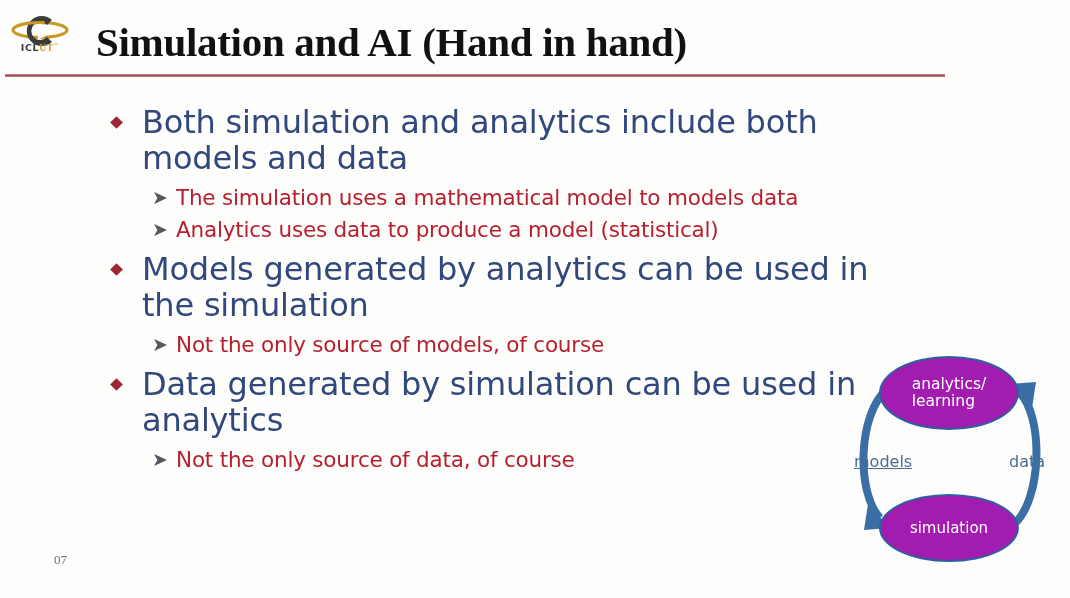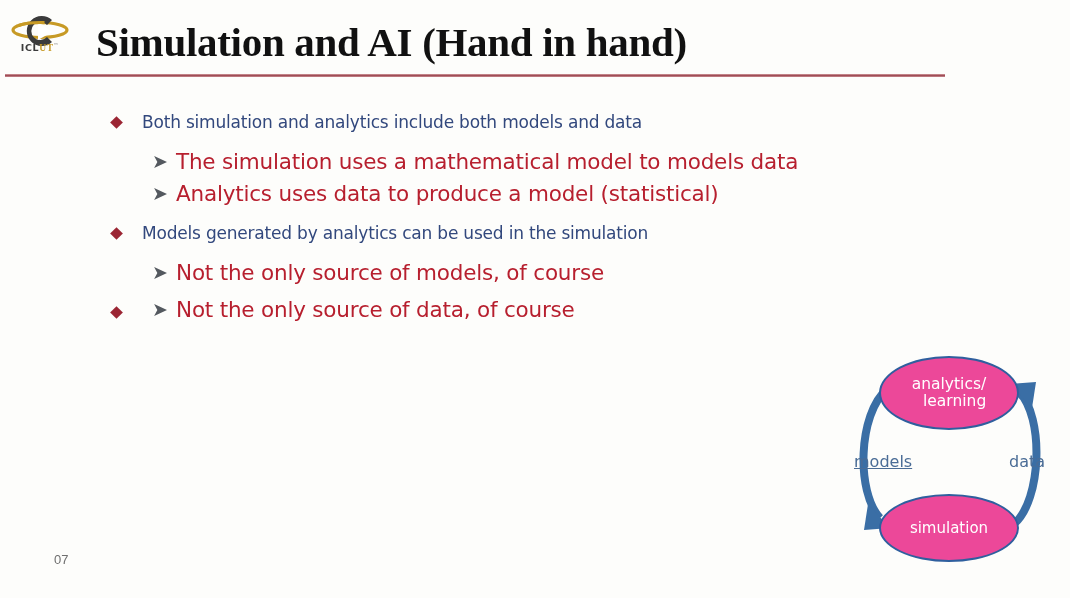--- a/index.html
+++ b/index.html
@@ -76,21 +76,21 @@
     position: absolute;
     left: 108px;
     top: 104px;
     width: 770px;
   }
   .lvl1 {
     position: relative;
     padding-left: 34px;
     margin-bottom: 2px;
     font-family: "DejaVu Sans", sans-serif;
-    font-size: 17px;
+    font-size: 32px;
     line-height: 36px;
     color: #32487d;
     letter-spacing: -0.2px;
   }
   .lvl1 .diamond {
     position: absolute;
     left: 4px;
     top: 14px;
     width: 9px;
     height: 9px;
@@ -120,29 +120,29 @@
   
   #diagram {
     position: absolute;
     left: 852px;
     top: 352px;
     width: 210px;
     height: 212px;
   }
   .ellipse {
     position: absolute;
-    background: #ec4899;
+    background: #a21caf;
     border: 2px solid #2f5f9e;
     border-radius: 50%;
     color: #ffffff;
     font-family: "DejaVu Sans", sans-serif;
     display: flex;
     align-items: center;
     justify-content: center;
-    text-align: right;
+    text-align: left;
     line-height: 1.12;
   }
   #ellipse-top {
     left: 27px;
     top: 4px;
     width: 136px;
     height: 70px;
     font-size: 15.5px;
   }
   #ellipse-bottom {
@@ -167,21 +167,21 @@
     white-space: nowrap;
   }
   #label-models { left: 2px; top: 100px; text-decoration: underline; }
   #label-data   { left: 142px; top: 100px; margin-left: 15px; }
 
   
   #page-mark {
     position: absolute;
     left: 54px;
     top: 552px;
-    font-family: Liberation Sans, sans-serif;
+    font-family: Liberation Serif, serif;
     font-size: 13px;
     color: #6f6f6f;
   }
   #slide-number {
     position: absolute;
     left: 1047px;
     top: 570px;
     font-family: Liberation Mono, monospace;
     font-size: 14px;
     color: #444444;
@@ -228,20 +228,21 @@
       <span>Models generated by analytics can be used in the simulation</span>
     </div>
 
     <div class="lvl2 tight">
       <span class="arrowmark">➤</span>
       <span>Not the only source of models, of course</span>
     </div>
 
     <div class="lvl1 tight">
       <span class="diamond"></span>
+      <span>Data generated by simulation can be used in analytics</span>
     </div>
 
     <div class="lvl2 tight">
       <span class="arrowmark">➤</span>
       <span>Not the only source of data, of course</span>
     </div>
 
 
   </div>
 

